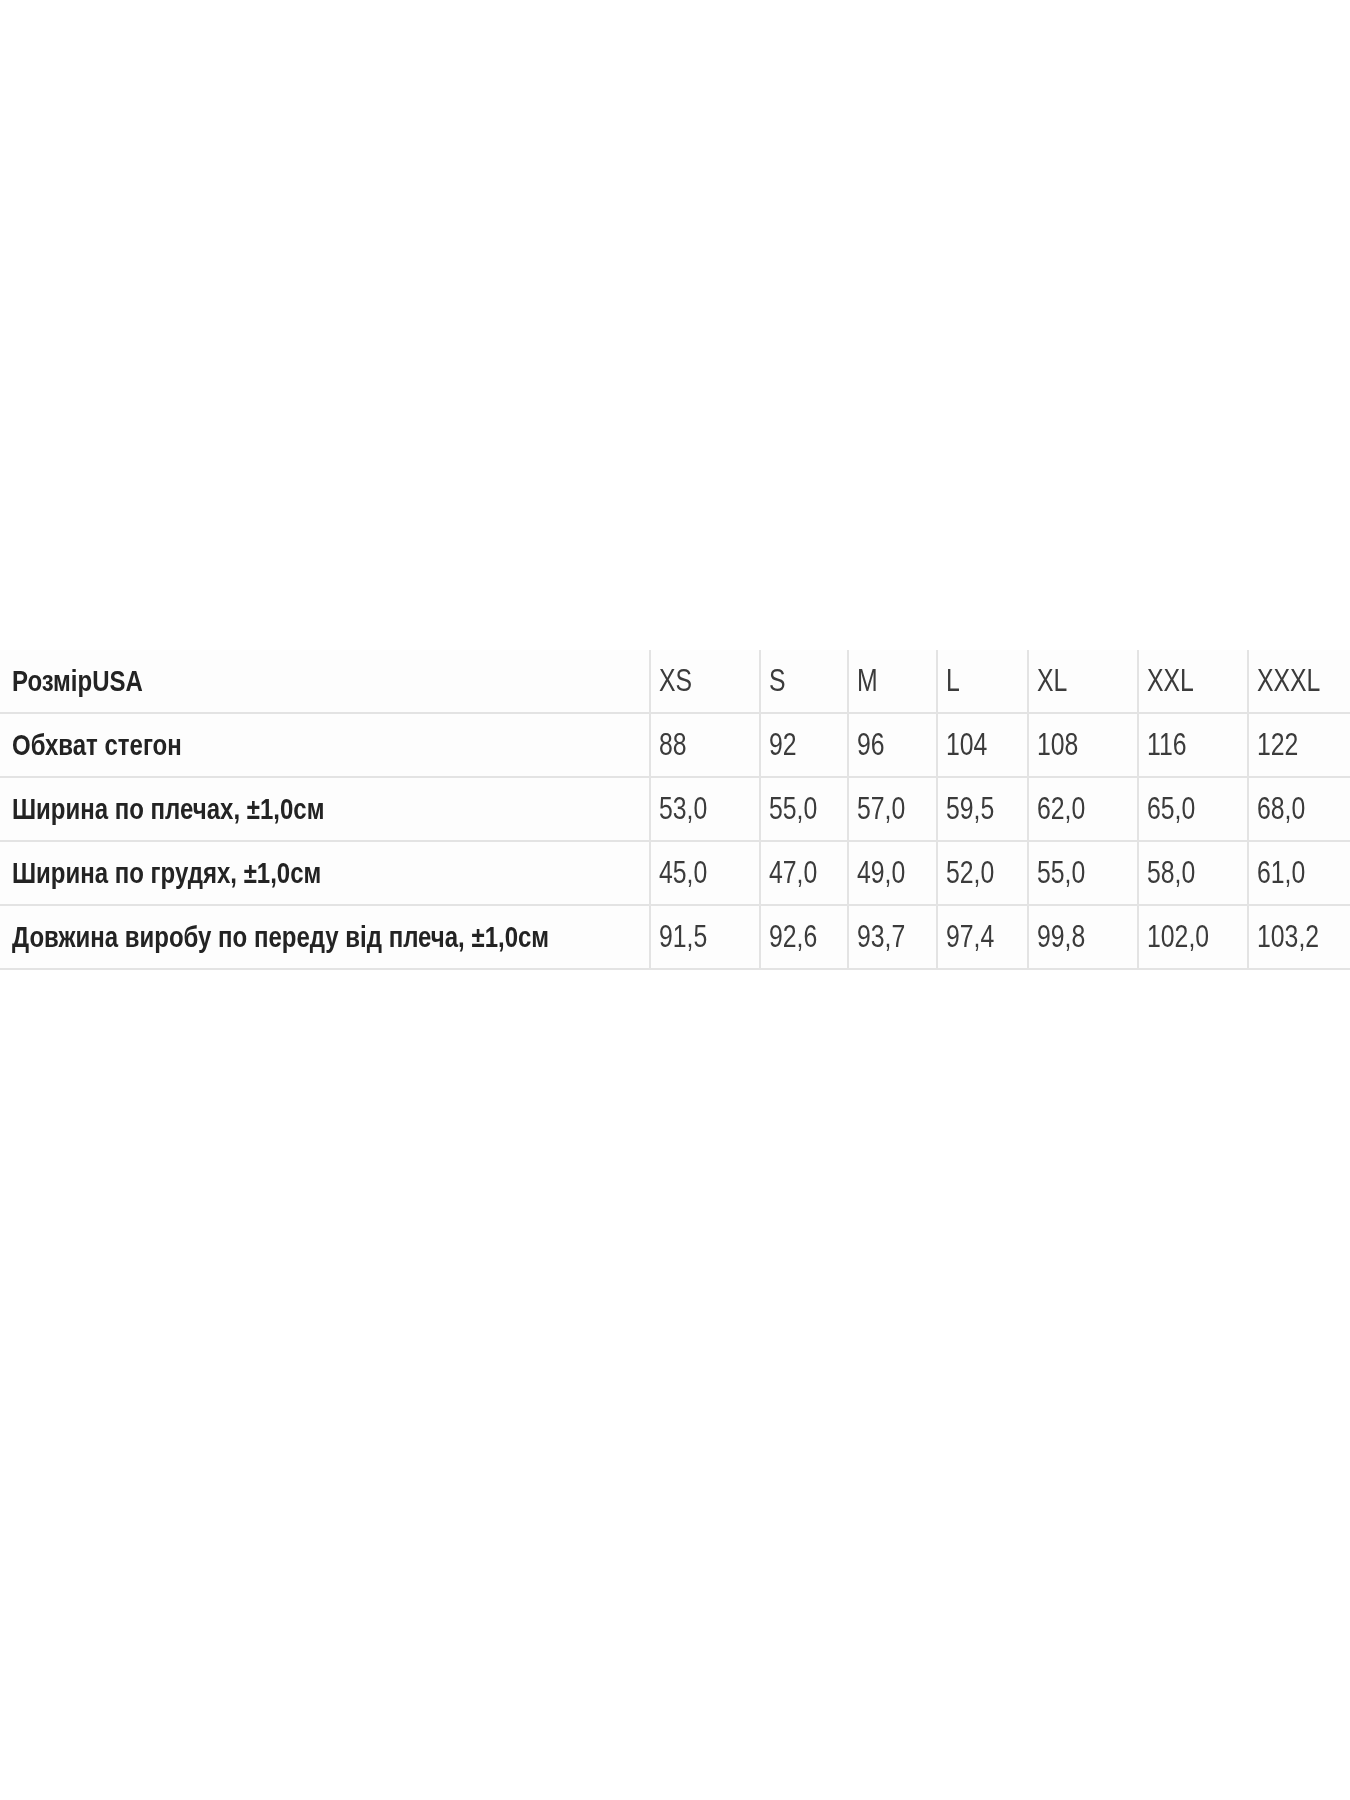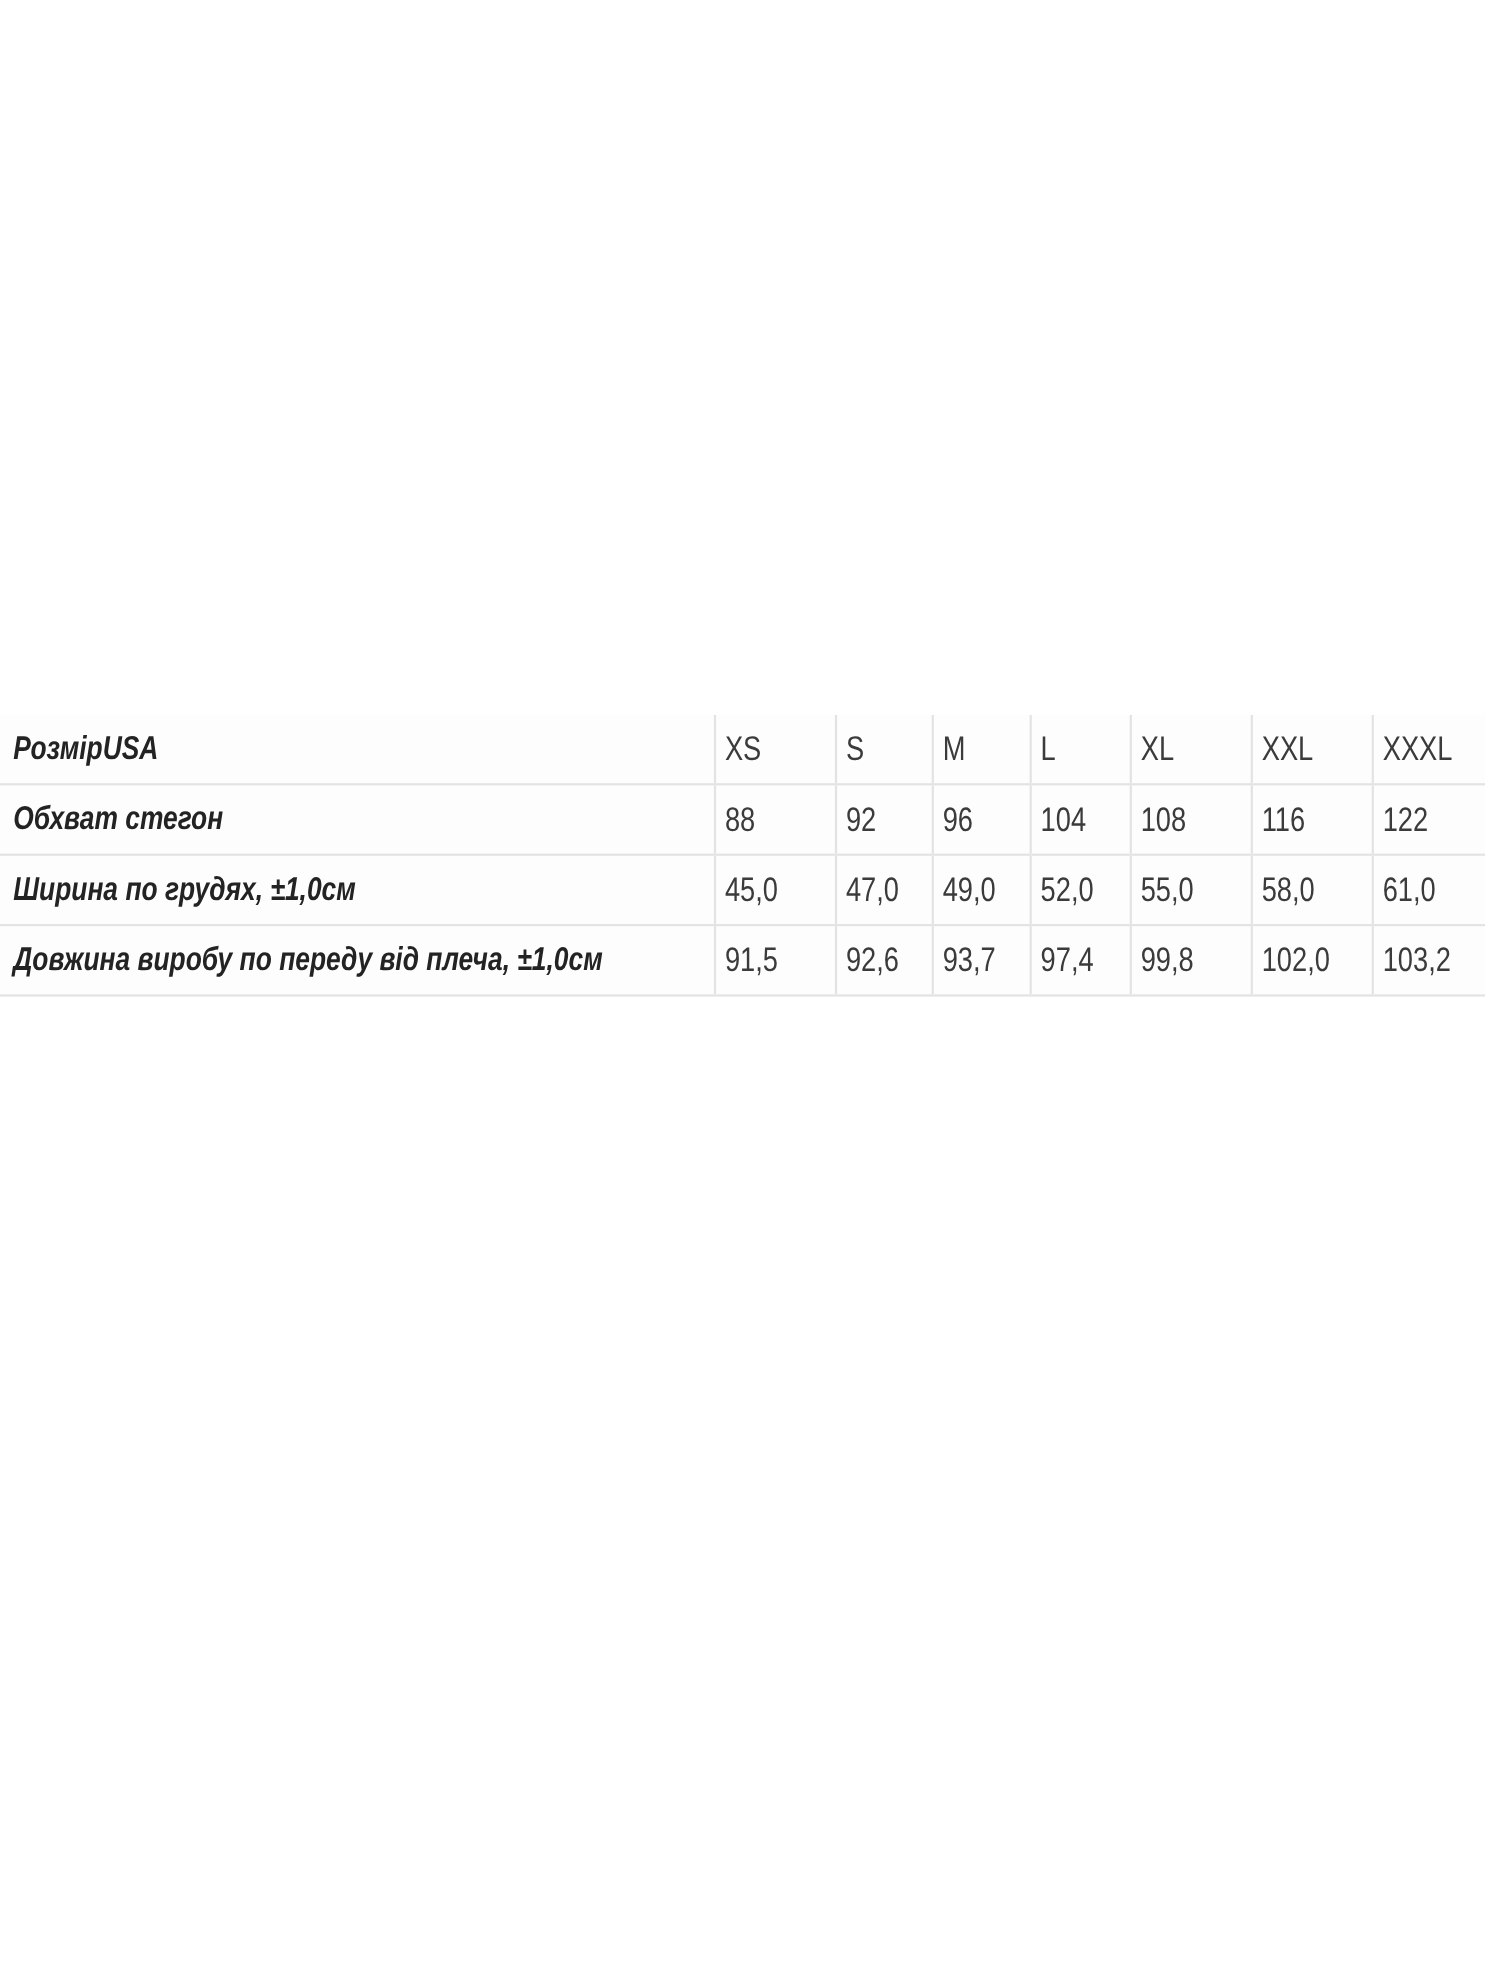--- a/index.html
+++ b/index.html
@@ -32,21 +32,21 @@
   col.w-xxl   { width: 110px; }
   col.w-xxxl  { width: 102px; }
 
   td {
     height: 62px;
     vertical-align: middle;
     border-bottom: 2px solid #e3e3e3;
     padding: 0;
     overflow: hidden;
   }
-  td.c-label { padding-left: 12px; font-style: italic; }
+  td.c-label { padding-left: 12px; }
   td.c-val {
     border-left: 2px solid #e3e3e3;
     padding-left: 8px;
   }
   .txt {
     display: inline-block;
     white-space: nowrap;
     transform: scaleX(0.8);
     transform-origin: 0 50%;
     font-family: "Liberation Sans", "DejaVu Sans", sans-serif;
@@ -89,20 +89,30 @@
           <td class="c-label"><span class="txt b">Обхват стегон</span></td>
           <td class="c-val"><span class="txt">88</span></td>
           <td class="c-val"><span class="txt">92</span></td>
           <td class="c-val"><span class="txt">96</span></td>
           <td class="c-val"><span class="txt">104</span></td>
           <td class="c-val"><span class="txt">108</span></td>
           <td class="c-val"><span class="txt">116</span></td>
           <td class="c-val"><span class="txt">122</span></td>
         </tr>
         <tr>
+          <td class="c-label"><span class="txt b">Ширина по плечах, ±1,0см</span></td>
+          <td class="c-val"><span class="txt">53,0</span></td>
+          <td class="c-val"><span class="txt">55,0</span></td>
+          <td class="c-val"><span class="txt">57,0</span></td>
+          <td class="c-val"><span class="txt">59,5</span></td>
+          <td class="c-val"><span class="txt">62,0</span></td>
+          <td class="c-val"><span class="txt">65,0</span></td>
+          <td class="c-val"><span class="txt">68,0</span></td>
+        </tr>
+        <tr>
           <td class="c-label"><span class="txt b">Ширина по грудях, ±1,0см</span></td>
           <td class="c-val"><span class="txt">45,0</span></td>
           <td class="c-val"><span class="txt">47,0</span></td>
           <td class="c-val"><span class="txt">49,0</span></td>
           <td class="c-val"><span class="txt">52,0</span></td>
           <td class="c-val"><span class="txt">55,0</span></td>
           <td class="c-val"><span class="txt">58,0</span></td>
           <td class="c-val"><span class="txt">61,0</span></td>
         </tr>
         <tr>

